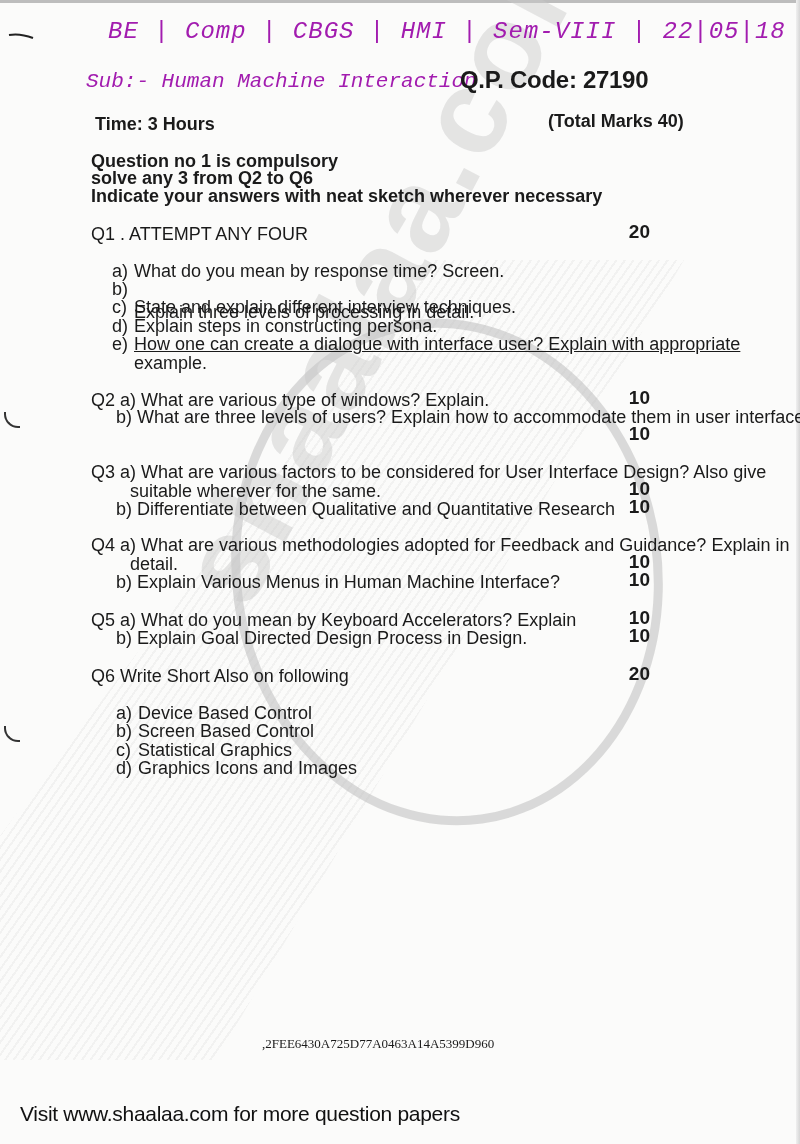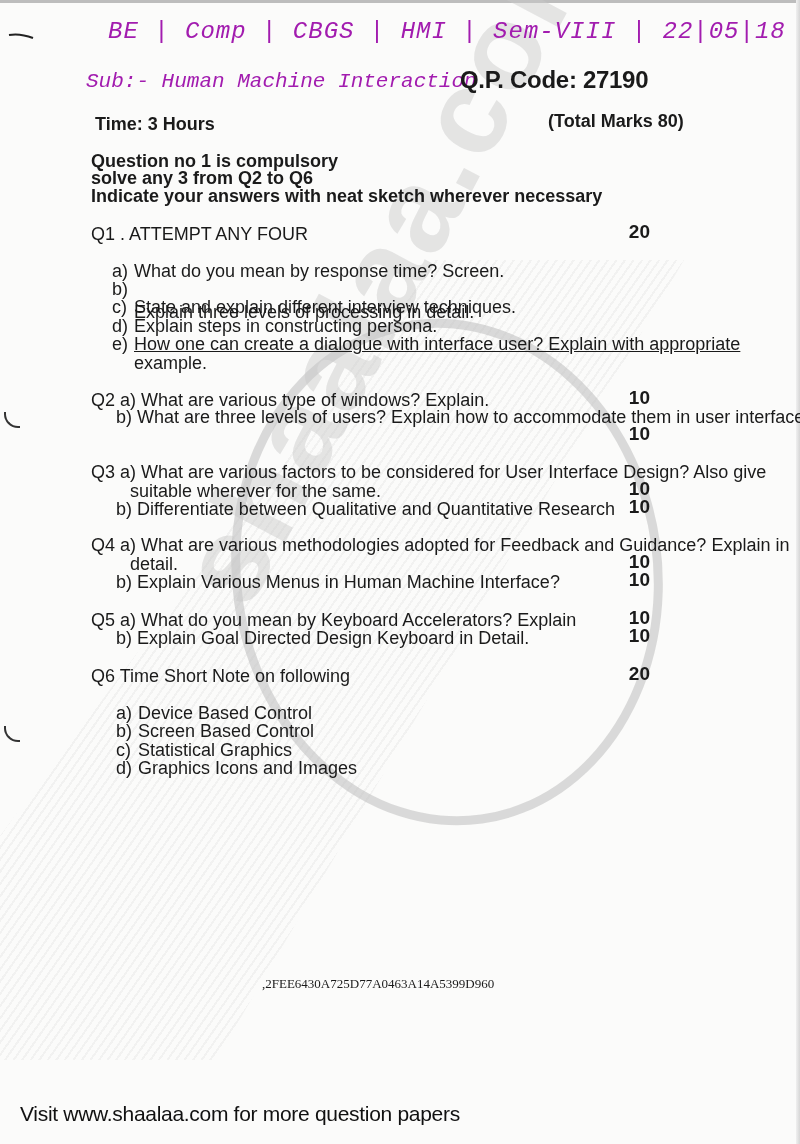--- a/index.html
+++ b/index.html
@@ -29,41 +29,41 @@
       color: rgba(200,200,200,0.45); transform: rotate(-62deg); transform-origin: left top;
       white-space: nowrap; letter-spacing: 4px;
     }
     .noise {
       position: absolute; left: 0; top: 260px; width: 720px; height: 800px;
       background: repeating-linear-gradient(125deg, rgba(160,160,160,0.10) 0 2px, transparent 2px 7px);
       clip-path: polygon(0% 72%, 60% 0%, 95% 0%, 30% 100%, 0% 100%);
       pointer-events: none;
     }
     .footer { position: absolute; left: 20px; top: 1102px; font-size: 21px; letter-spacing: -0.3px; color: #111; }
-    .hash { position: absolute; left: 262px; top: 976px; font-family: "Liberation Serif", serif; font-size: 13px; }
+    .hash { position: absolute; left: 262px; top: 1036px; font-family: "Liberation Serif", serif; font-size: 13px; }
     .punch { position: absolute; width: 14px; height: 14px; border-left: 2px solid #333; border-bottom: 2px solid #333; border-radius: 0 0 0 14px; }
   </style>
 </head>
 <body>
 
 <div class="topline"></div>
 <div class="rightedge"></div>
 <div class="noise"></div>
 <div class="watermark-circle"></div>
 <div class="watermark-text">shaalaa.com</div>
 
 <svg class="hw-arrow" viewBox="0 0 26 8">
     <path d="M1 3 Q12 1 25 6" stroke="#222" stroke-width="2" fill="none"></path>
   </svg>
 <div class="hw hw-line1">BE | Comp | CBGS | HMI | Sem-VIII | 22|05|18</div>
 <div class="hw hw-subj">Sub:- Human Machine Interaction</div>
 <div class="qpcode">Q.P. Code: 27190</div>
 
 <div class="t b" style="left:95px;top:114px;">Time: 3 Hours</div>
-<div class="t b" style="left:548px;top:111px;">(Total Marks 80)</div>
+<div class="t b" style="left:548px;top:111px;">(Total Marks 40)</div>
 
 <div class="t b" style="left:91px;top:151px;">Question no 1 is compulsory</div>
 <div class="t b" style="left:91px;top:168px;">solve any 3 from Q2 to Q6</div>
 <div class="t b" style="left:91px;top:186px;">Indicate your answers with neat sketch wherever necessary</div>
 
 <div class="t" style="left:91px;top:224px;">Q1 . ATTEMPT ANY FOUR</div>
 <div class="marks" style="left:620px;top:221px;">20</div>
 
 <div class="t" style="left:112px;top:261px;">a)</div>
 <div class="t" style="left:134px;top:261px;">What do you mean by response time? Screen.</div>
@@ -89,24 +89,24 @@
 <div class="marks" style="left:620px;top:496px;">10</div>
 
 <div class="t" style="left:91px;top:535px;">Q4 a) What are various methodologies adopted for Feedback and Guidance? Explain in</div>
 <div class="t" style="left:130px;top:554px;">detail.</div>
 <div class="marks" style="left:620px;top:551px;">10</div>
 <div class="t" style="left:116px;top:572px;">b) Explain Various Menus in Human Machine Interface?</div>
 <div class="marks" style="left:620px;top:569px;">10</div>
 
 <div class="t" style="left:91px;top:610px;">Q5 a) What do you mean by Keyboard Accelerators? Explain</div>
 <div class="marks" style="left:620px;top:607px;">10</div>
-<div class="t" style="left:116px;top:628px;">b) Explain Goal Directed Design Keyboard in Detail.</div>
+<div class="t" style="left:116px;top:628px;">b) Explain Goal Directed Design Process in Design.</div>
 <div class="marks" style="left:620px;top:625px;">10</div>
 
-<div class="t" style="left:91px;top:666px;">Q6 Time Short Note on following</div>
+<div class="t" style="left:91px;top:666px;">Q6 Write Short Also on following</div>
 <div class="marks" style="left:620px;top:663px;">20</div>
 
 <div class="t" style="left:116px;top:703px;">a)</div>
 <div class="t" style="left:138px;top:703px;">Device Based Control</div>
 <div class="t" style="left:116px;top:721px;">b)</div>
 <div class="t" style="left:138px;top:721px;">Screen Based Control</div>
 <div class="t" style="left:116px;top:740px;">c)</div>
 <div class="t" style="left:138px;top:740px;">Statistical Graphics</div>
 <div class="t" style="left:116px;top:758px;">d)</div>
 <div class="t" style="left:138px;top:758px;">Graphics Icons and Images</div>

